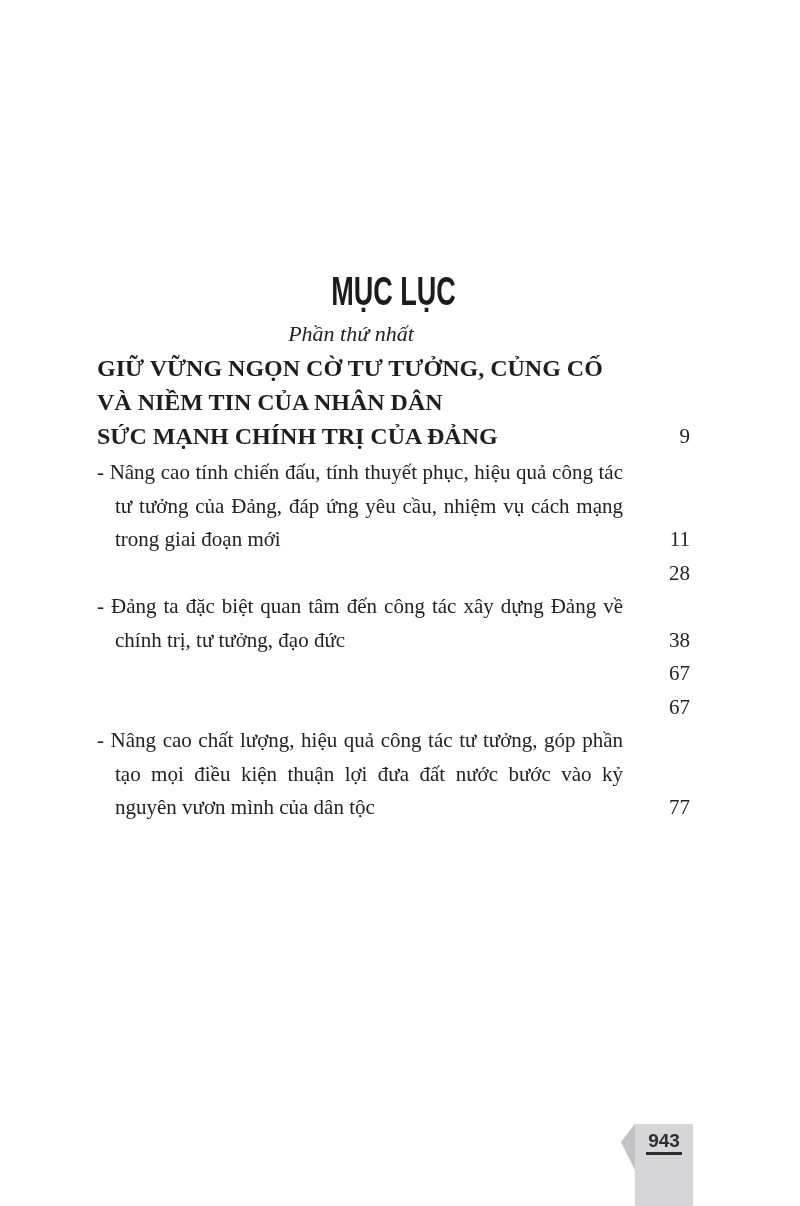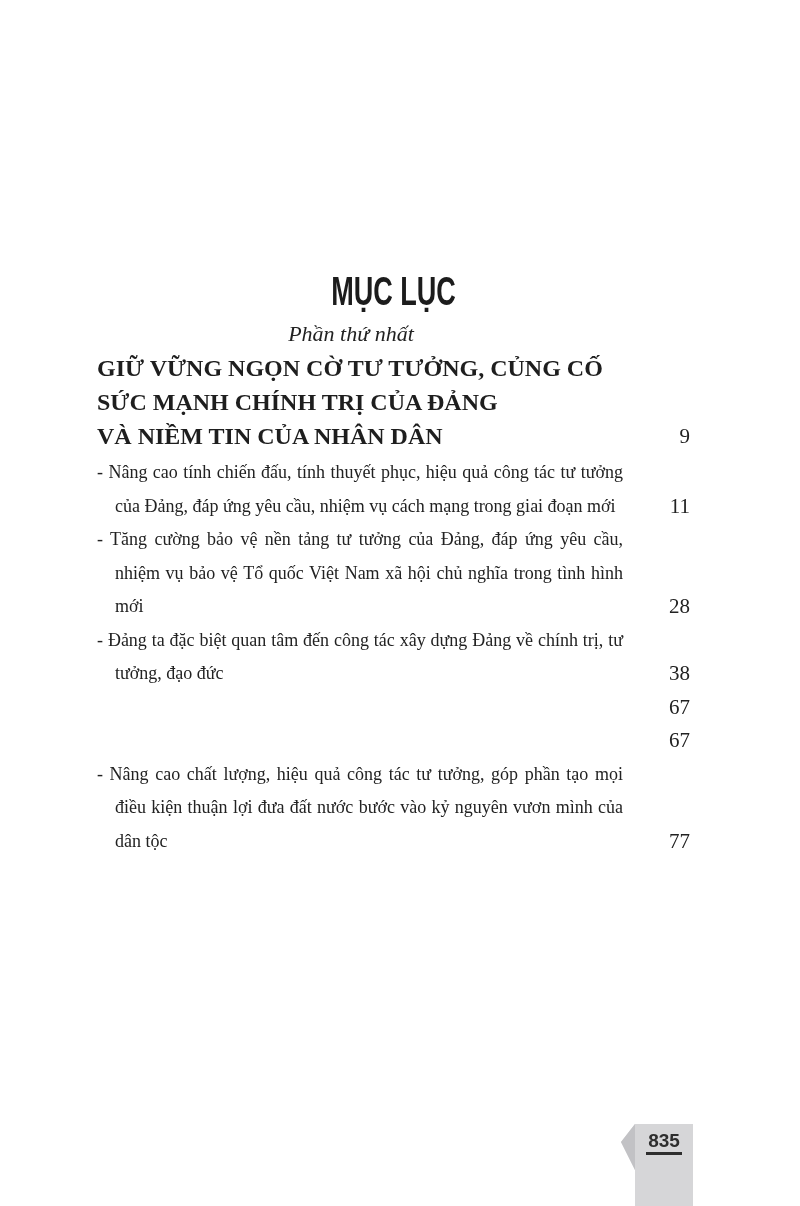--- a/index.html
+++ b/index.html
@@ -73,21 +73,21 @@
   .section-title-line {
     text-align: left;
     font-weight: bold;
     font-size: 24px;
     line-height: 34px;
     color: #1e1e1e;
   }
   .section-row .num { line-height: 34px; }
   .entries { margin-top: 3px; }
   .entry .txt {
-    font-size: 18px;
+    font-size: 21px;
     line-height: 33.5px;
     text-align: justify;
     padding-left: 18px;
     text-indent: -18px;
   }
   .entry .num { line-height: 33.5px; }
   
   .page-tab {
     position: absolute;
     left: 615px;
@@ -122,34 +122,33 @@
     <div class="page-title">
       <span class="squeeze">MỤC LỤC</span>
     </div>
 
 
 
     <div class="row section-row">
       <div class="txt">
         <div class="section-kicker">Phần thứ nhất</div>
         <div class="section-title-line">GIỮ VỮNG NGỌN CỜ TƯ TƯỞNG, CỦNG CỐ</div>
+        <div class="section-title-line">VÀ NIỀM TIN CỦA NHÂN DÂN</div>
         <div class="section-title-line">SỨC MẠNH CHÍNH TRỊ CỦA ĐẢNG</div>
-        <div class="section-title-line">VÀ NIỀM TIN CỦA NHÂN DÂN</div>
       </div>
       <div class="num">9</div>
     </div>
 
     <div class="entries">
 
     <div class="row entry">
         <div class="txt">- Nâng cao tính chiến đấu, tính thuyết phục, hiệu quả công tác tư tưởng của Đảng, đáp ứng yêu cầu, nhiệm vụ cách mạng trong giai đoạn mới</div>
         <div class="num">11</div>
       </div>
         <div class="row entry">
-        <div class="txt">- Tăng cường bảo vệ nền tảng tư tưởng của Đảng, đáp ứng yêu cầu, nhiệm vụ bảo vệ Tổ quốc Việt Nam xã hội chủ nghĩa trong tình hình mới</div>
         <div class="num">28</div>
       </div>
         <div class="row entry">
         <div class="txt">- Đảng ta đặc biệt quan tâm đến công tác xây dựng Đảng về chính trị, tư tưởng, đạo đức</div>
         <div class="num">38</div>
       </div>
         <div class="row entry">
         <div class="num">67</div>
       </div>
         <div class="row entry">
@@ -161,16 +160,16 @@
       </div>
       </div>
 
   </div>
 
   <svg class="page-tab" viewBox="0 0 80 86" width="80" height="86" aria-hidden="true">
     <polygon points="20,4 78,4 78,86 20,86 20,50 6,22" fill="#d6d6d8"></polygon>
     <polygon points="20,4 6,22 20,50" fill="#c2c2c5"></polygon>
   </svg>
   <div class="page-tab-number">
-    <span>835</span>
+    <span>943</span>
   </div>
 
 </div>
 
 </body></html>

